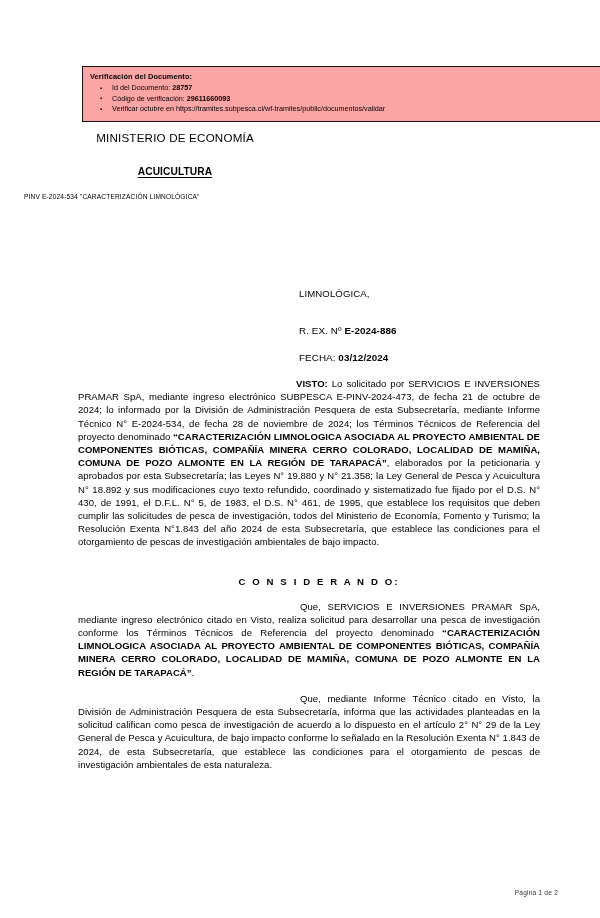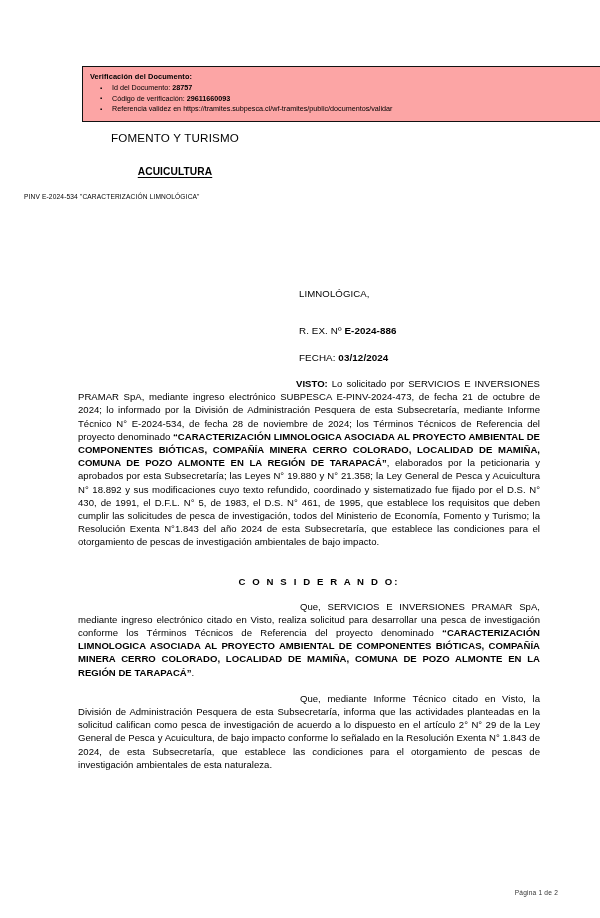--- a/index.html
+++ b/index.html
@@ -182,27 +182,27 @@
   <div class="verif-box">
     <div class="verif-title">Verificación del Documento:</div>
     <ul class="verif-list">
       <li>
         <span>Id del Documento: </span><span class="verif-code">28757</span>
       </li>
       <li>
         <span>Código de verificación: </span><span class="verif-code">29611660093</span>
       </li>
       <li>
-        <span>Referencia validez en </span><span>https://tramites.subpesca.cl/wf-tramites/public/documentos/validar</span>
+        <span>Verificar octubre en </span><span>https://tramites.subpesca.cl/wf-tramites/public/documentos/validar</span>
       </li>
     </ul>
   </div>
 
   <div class="ministry">
-    <div>FOMENTO Y TURISMO</div>
+    <div>MINISTERIO DE ECONOMÍA</div>
   </div>
   <div class="subsec">
     <div><span>ACUICULTURA</span></div>
   </div>
   <div class="pinv-ref">PINV E-2024-534 "CARACTERIZACIÓN LIMNOLÓGICA"</div>
 
 
   <div class="place">LIMNOLÓGICA,</div>
   <div class="res-num">
     <span>R. EX. Nº </span><b>E-2024-886</b>

